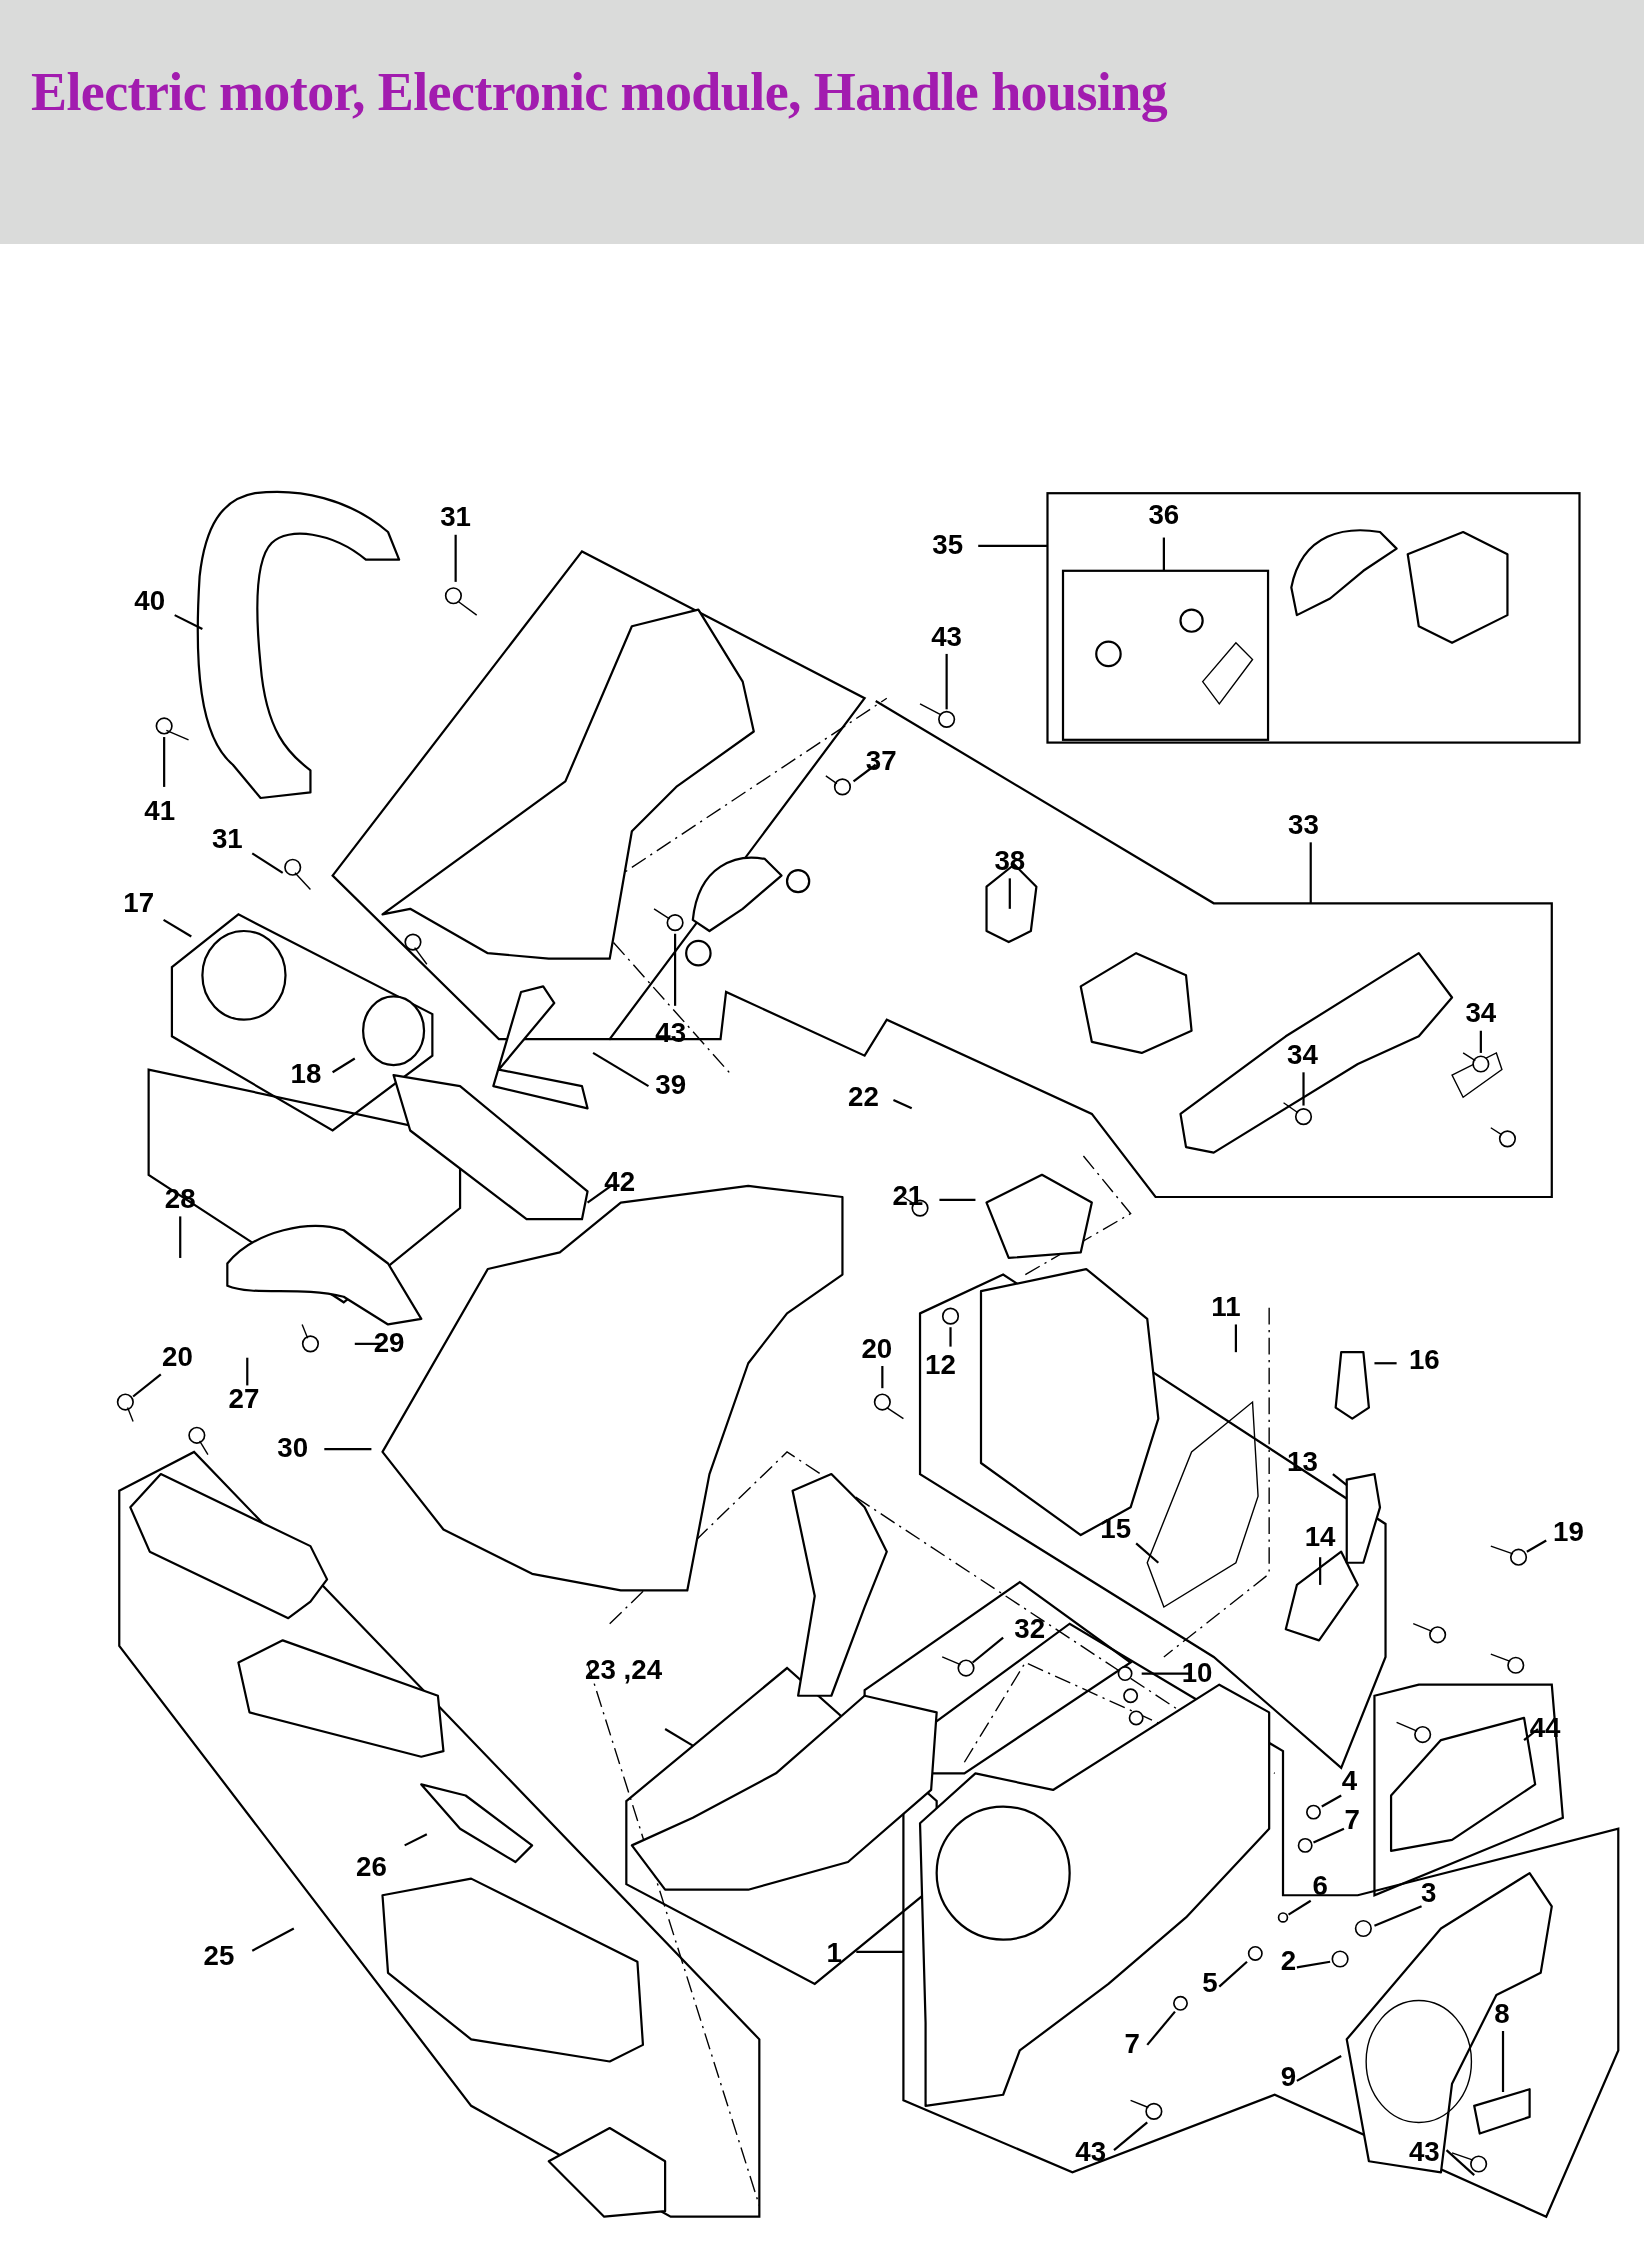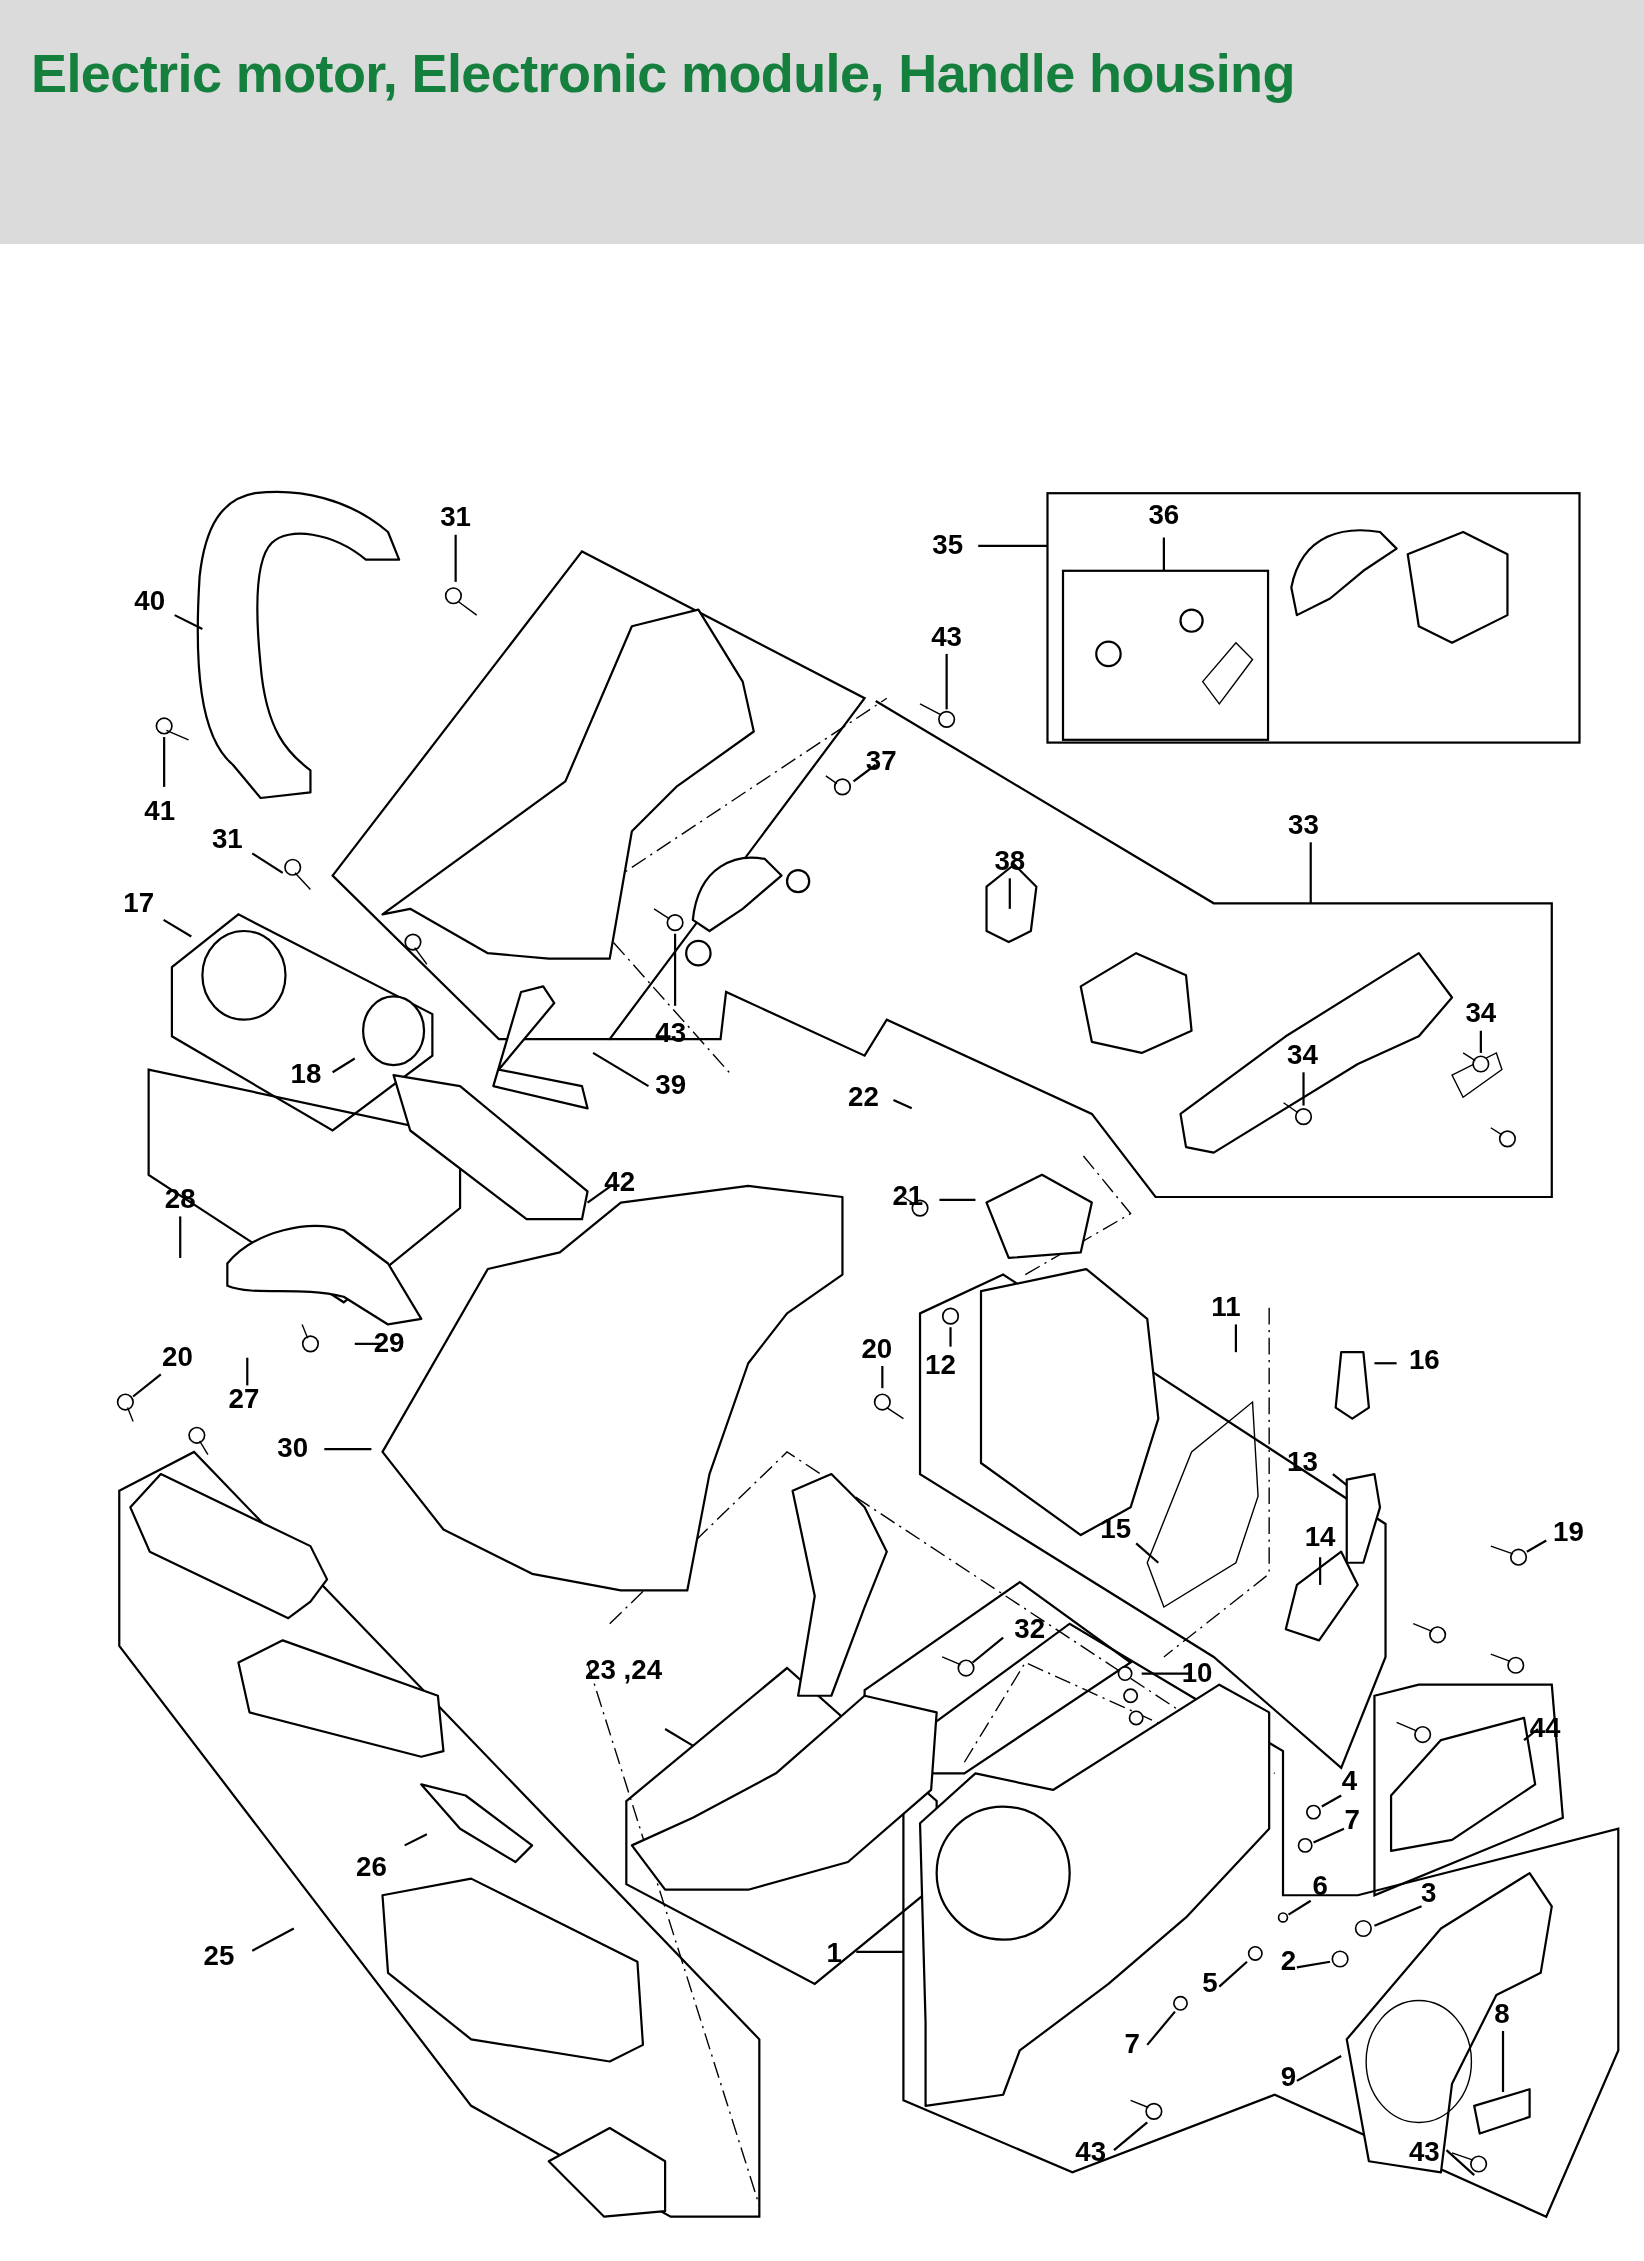--- a/index.html
+++ b/index.html
@@ -1,18 +1,18 @@
 <!DOCTYPE html>
 <html style="font-size:9px"><head>
 <meta charset="utf-8">
 <style>
   html, body { margin:0; padding:0; background:#ffffff; }
   body { width:1645px; height:2261px; position:relative; overflow:hidden; font-family:"Liberation Sans", sans-serif; }
   .header { position:absolute; left:0; top:0; width:1645px; height:244px; background:#dadbda; }
-  .title { position:absolute; left:31px; top:42px; font-family:Liberation Sans, sans-serif; font-weight:bold; font-size:54px; color:#15803d; letter-spacing:-0.6px; white-space:nowrap; }
+  .title { position:absolute; left:31px; top:61px; font-family:Liberation Serif, serif; font-weight:bold; font-size:54px; color:#a21caf; letter-spacing:-0.6px; white-space:nowrap; }
   svg#diagram { position:absolute; left:0; top:0; }
   .callout { font-family:"Liberation Sans", sans-serif; font-weight:bold; font-size:50px; fill:#000; }
   .leader { stroke:#000; stroke-width:4; fill:none; }
   .group { stroke:#000; stroke-width:4; fill:none; }
   .dash { stroke:#000; stroke-width:2.5; fill:none; stroke-dasharray:30 10 4 10; }
   .part { stroke:#000; stroke-width:4; fill:#fff; stroke-linejoin:round; }
   .part-thin { stroke:#000; stroke-width:2.5; fill:none; }
   .screw { stroke:#000; stroke-width:3; fill:#fff; }
 </style>
 </head>

